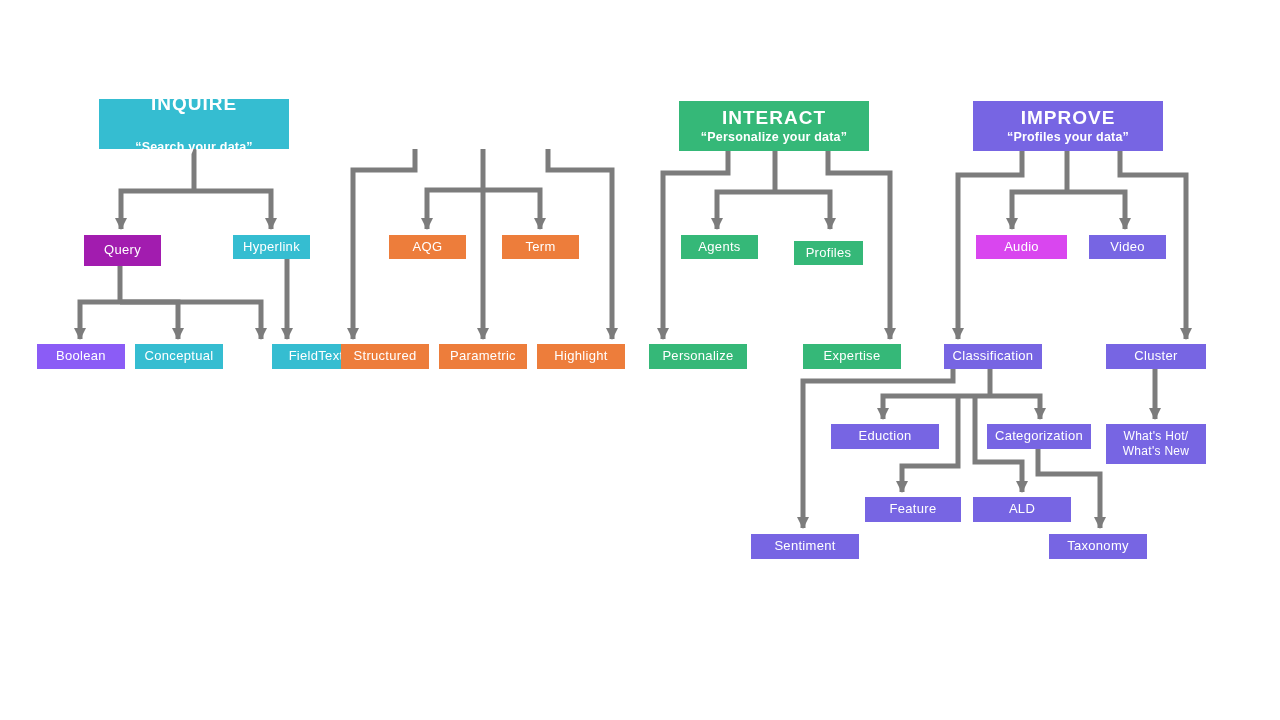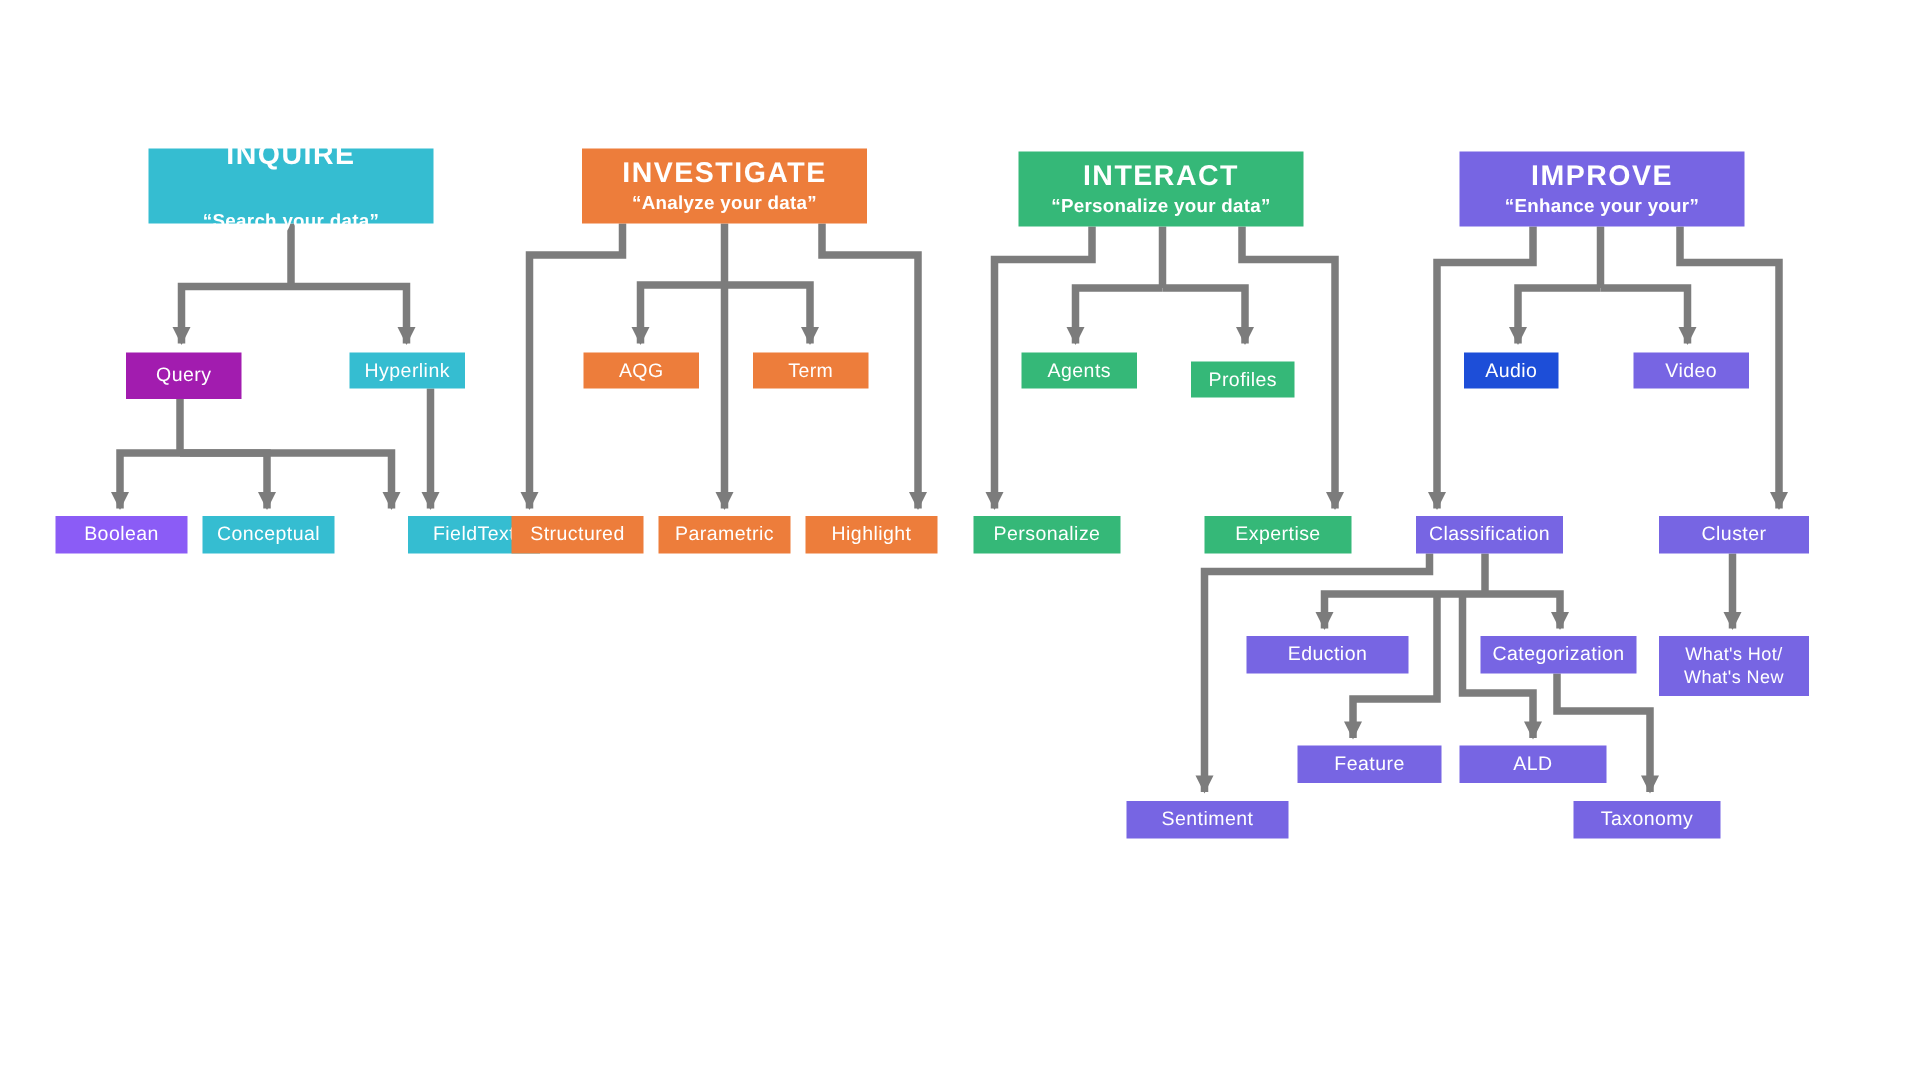--- a/index.html
+++ b/index.html
@@ -63,51 +63,47 @@
     <polyline class="edge" points="958,396 958,466 902,466 902,492" marker-end="url(#arrow)"></polyline>
     <polyline class="edge" points="975,396 975,462 1022,462 1022,492" marker-end="url(#arrow)"></polyline>
     <polyline class="edge" points="1038,449 1038,474 1100,474 1100,528" marker-end="url(#arrow)"></polyline>
     <polyline class="edge" points="1155,369 1155,419" marker-end="url(#arrow)"></polyline>
   </svg>
 
   <div class="header" style="left: 99px; top: 99px; width: 190px; height: 50px; background: rgb(53, 189, 209); gap: 24px;">
     <span class="title">INQUIRE</span>
     <span class="subtitle">“Search your data”</span>
   </div>
-  <div class="header" style="left: 388px; top: 99px; width: 190px; height: 50px; background: rgb(237, 125, 59);">
-    <span class="title">INVESTIGATE</span>
-    <span class="subtitle">“Analyze your data”</span>
-  </div>
   <div class="header" style="left: 679px; top: 101px; width: 190px; height: 50px; background: rgb(53, 184, 120);">
     <span class="title">INTERACT</span>
     <span class="subtitle">“Personalize your data”</span>
   </div>
   <div class="header" style="left: 973px; top: 101px; width: 190px; height: 50px; background: rgb(119, 101, 227);">
     <span class="title">IMPROVE</span>
-    <span class="subtitle">“Enhance your your”</span>
+    <span class="subtitle">“Profiles your data”</span>
   </div>
 
   <div class="node" style="left: 84px; top: 235px; width: 77px; height: 31px; background: #a21caf;">Query</div>
   <div class="node" style="left: 233px; top: 235px; width: 77px; height: 24px; background: rgb(53, 189, 209);">Hyperlink</div>
   <div class="node" style="left: 37px; top: 344px; width: 88px; height: 25px; background: #8b5cf6;">Boolean</div>
   <div class="node" style="left: 135px; top: 344px; width: 88px; height: 25px; background: rgb(53, 189, 209);">Conceptual</div>
   <div class="node" style="left: 233px; top: 344px; width: 88px; height: 25px; background: rgb(53, 189, 209); margin-left: 39px;">FieldText</div>
 
   <div class="node" style="left: 389px; top: 235px; width: 77px; height: 24px; background: rgb(237, 125, 59);">AQG</div>
   <div class="node" style="left: 502px; top: 235px; width: 77px; height: 24px; background: rgb(237, 125, 59);">Term</div>
   <div class="node" style="left: 341px; top: 344px; width: 88px; height: 25px; background: rgb(237, 125, 59);">Structured</div>
   <div class="node" style="left: 439px; top: 344px; width: 88px; height: 25px; background: rgb(237, 125, 59);">Parametric</div>
   <div class="node" style="left: 537px; top: 344px; width: 88px; height: 25px; background: rgb(237, 125, 59);">Highlight</div>
 
   <div class="node" style="left: 681px; top: 235px; width: 77px; height: 24px; background: rgb(53, 184, 120);">Agents</div>
   <div class="node" style="left: 794px; top: 241px; width: 69px; height: 24px; background: rgb(53, 184, 120);">Profiles</div>
   <div class="node" style="left: 649px; top: 344px; width: 98px; height: 25px; background: rgb(53, 184, 120);">Personalize</div>
   <div class="node" style="left: 803px; top: 344px; width: 98px; height: 25px; background: rgb(53, 184, 120);">Expertise</div>
 
-  <div class="node" style="left: 976px; top: 235px; width: 63px; height: 24px; background: #1d4ed8;">Audio</div>
+  <div class="node" style="left: 976px; top: 235px; width: 91px; height: 24px; background: #d946ef;">Audio</div>
   <div class="node" style="left: 1089px; top: 235px; width: 77px; height: 24px; background: rgb(119, 101, 227);">Video</div>
   <div class="node" style="left: 944px; top: 344px; width: 98px; height: 25px; background: rgb(119, 101, 227);">Classification</div>
   <div class="node" style="left: 1106px; top: 344px; width: 100px; height: 25px; background: rgb(119, 101, 227);">Cluster</div>
   <div class="node" style="left: 831px; top: 424px; width: 108px; height: 25px; background: rgb(119, 101, 227);">Eduction</div>
   <div class="node" style="left: 987px; top: 424px; width: 104px; height: 25px; background: rgb(119, 101, 227);">Categorization</div>
   <div class="node" style="left: 1106px; top: 424px; width: 100px; height: 40px; font-size: 12px; background: rgb(119, 101, 227);">What's Hot/
 What's New</div>
   <div class="node" style="left: 865px; top: 497px; width: 96px; height: 25px; background: rgb(119, 101, 227);">Feature</div>
   <div class="node" style="left: 973px; top: 497px; width: 98px; height: 25px; background: rgb(119, 101, 227);">ALD</div>
   <div class="node" style="left: 751px; top: 534px; width: 108px; height: 25px; background: rgb(119, 101, 227);">Sentiment</div>

